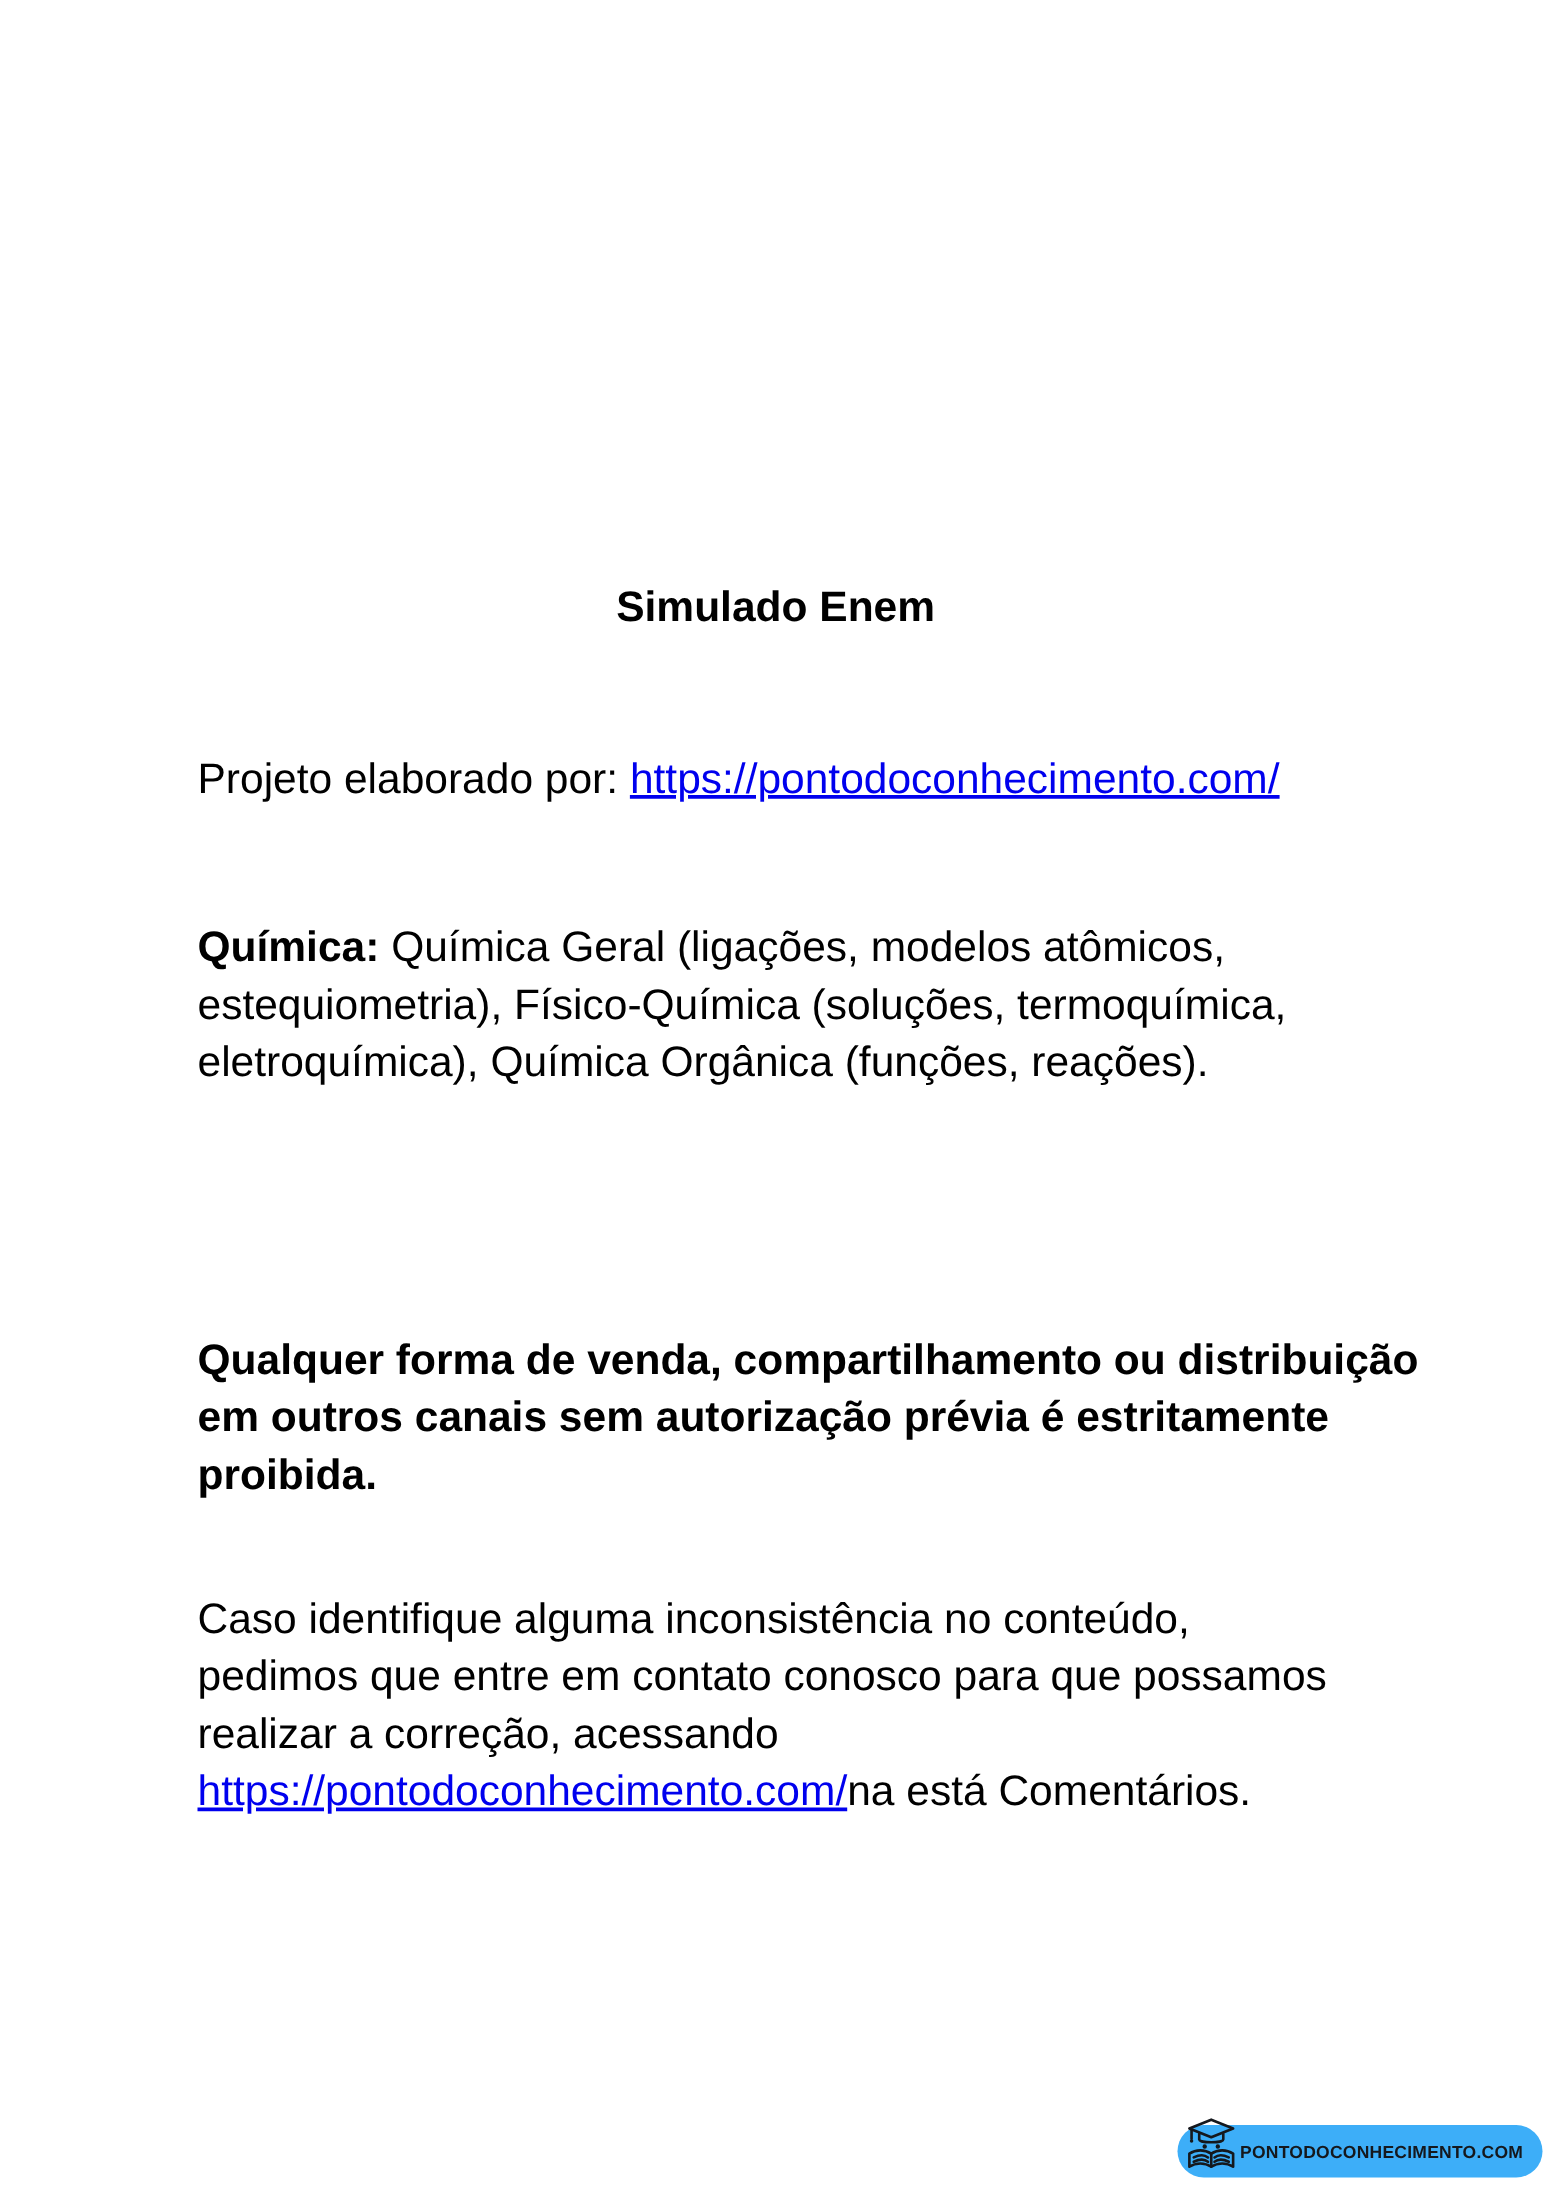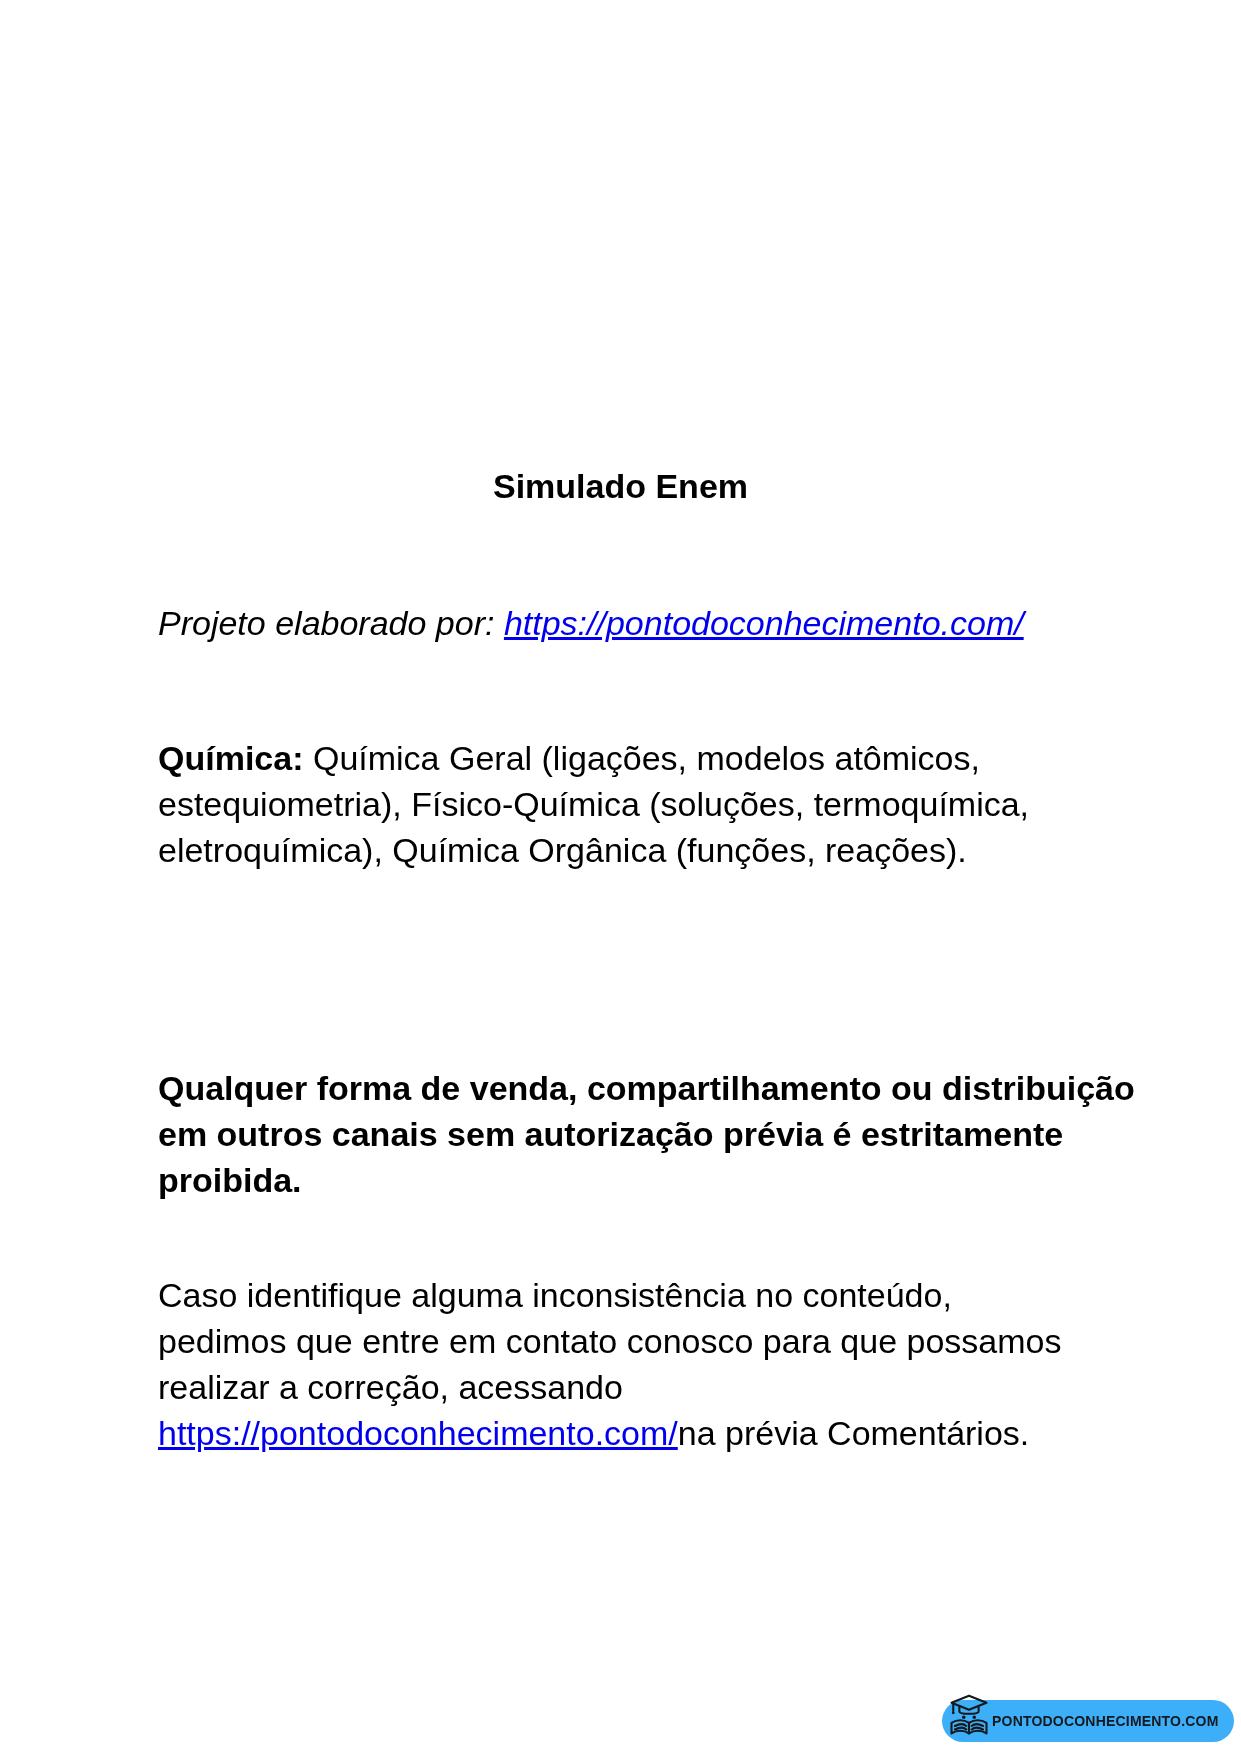--- a/index.html
+++ b/index.html
@@ -28,21 +28,21 @@
   .para {
     position: absolute;
     left: 158px;
     width: 1000px;
     margin: 0;
     font-size: 34px;
     line-height: 46px;
     white-space: pre-line;
     color: #000000;
   }
-  .para-credit       { top: 600px; font-style: italic; }
+  .para-credit       { top: 600px; }
   .para-subjects     { top: 735px; }
   .para-availability { top: 952px; }
   .para-restriction  { top: 1065px; font-weight: bold; }
   .para-contact      { top: 1272px; }
   .bold-label { font-weight: bold; }
   a.doc-link {
     color: #0000ee;
     text-decoration: underline;
     cursor: pointer;
   }
@@ -86,21 +86,21 @@
 eletroquímica), Química Orgânica (funções, reações).</span></p>
 
 
   <p class="para para-restriction"><span>Qualquer forma de venda, compartilhamento ou distribuição
 em outros canais sem autorização prévia é estritamente
 proibida.</span></p>
 
   <p class="para para-contact"><span>Caso identifique alguma inconsistência no conteúdo,
 pedimos que entre em contato conosco para que possamos
 realizar a correção, acessando
-</span><a class="doc-link">https://pontodoconhecimento.com/</a><span>na prévia Comentários.</span></p>
+</span><a class="doc-link">https://pontodoconhecimento.com/</a><span>na está Comentários.</span></p>
 
   <div class="site-badge">
     <svg width="42" height="46" viewBox="0 0 48 52" aria-hidden="true">
       <g stroke="#15181d" stroke-width="2.4" fill="none" stroke-linejoin="round" stroke-linecap="round">
         <path d="M24 4 L44 12 L24 20 L4 12 Z"></path>
         <path d="M13 17 v5 c0 3.5 22 3.5 22 0 v-5"></path>
         <path d="M6 13.5 v8"></path>
         <circle cx="6" cy="23.5" r="1.6" fill="#15181d" stroke="none"></circle>
         <circle cx="18" cy="28.5" r="2" fill="#15181d" stroke="none"></circle>
         <circle cx="30" cy="28.5" r="2" fill="#15181d" stroke="none"></circle>

